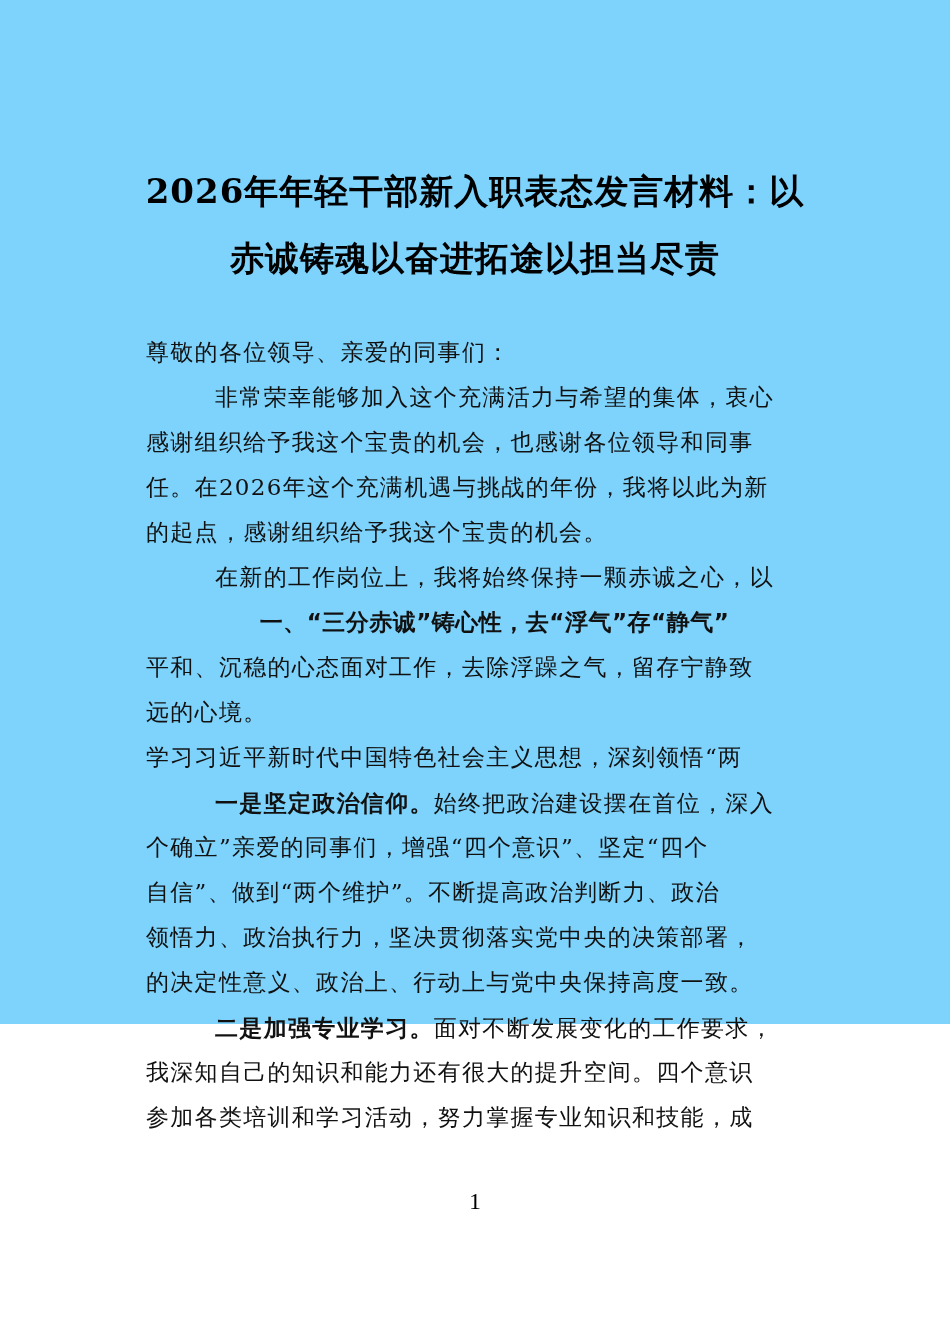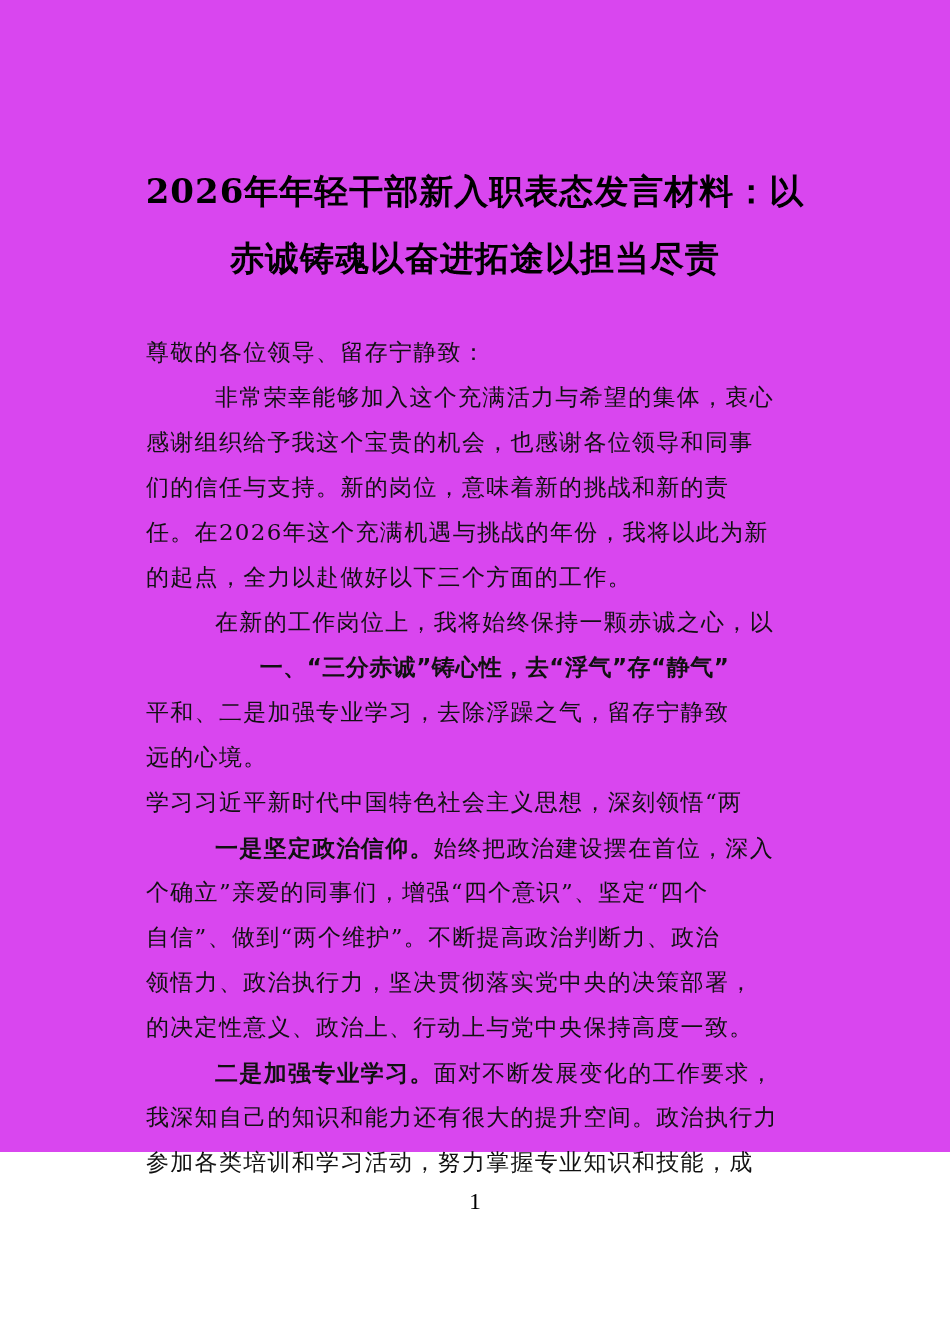--- a/index.html
+++ b/index.html
@@ -1,17 +1,17 @@
 <!DOCTYPE html>
 <html><head>
 <meta charset="utf-8">
 <style>
   html, body { margin: 0; padding: 0; background: #ffffff; }
   body { width: 950px; height: 1344px; position: relative; overflow: hidden; }
-  .page { position: absolute; left: 0; top: 0; width: 950px; height: 1152px; background: #d946ef; }
+  .page { position: absolute; left: 0; top: 0; width: 950px; height: 1024px; background: #7dd3fc; }
   .title {
     position: absolute; left: 120px; width: 710px; top: 158px;
     text-align: center; font-family: "DejaVu Serif", serif; font-weight: bold;
     font-size: 34px; line-height: 67px; color: #000; letter-spacing: 1px;
   }
   .title .tline { display: block; white-space: nowrap; }
   .body {
     position: absolute; left: 146px; width: 650px; top: 330px;
     font-family: "DejaVu Serif", serif; font-size: 23px; line-height: 45px; color: #111;
   }
@@ -27,40 +27,39 @@
 </head>
 <body>
 
 <div class="page">
   <div class="title">
     <span class="tline">2026年年轻干部新入职表态发言材料：以</span>
     <span class="tline">赤诚铸魂以奋进拓途以担当尽责</span>
   </div>
 
   <div class="body">
-    <span class="line">尊敬的各位领导、留存宁静致：</span>
+    <span class="line">尊敬的各位领导、亲爱的同事们：</span>
 
     <span class="line indent">非常荣幸能够加入这个充满活力与希望的集体，衷心</span>
     <span class="line">感谢组织给予我这个宝贵的机会，也感谢各位领导和同事</span>
-    <span class="line">们的信任与支持。新的岗位，意味着新的挑战和新的责</span>
     <span class="line">任。在2026年这个充满机遇与挑战的年份，我将以此为新</span>
-    <span class="line">的起点，全力以赴做好以下三个方面的工作。</span>
+    <span class="line">的起点，感谢组织给予我这个宝贵的机会。</span>
 
     <span class="line indent">在新的工作岗位上，我将始终保持一颗赤诚之心，以</span>
 
     <span class="line indent heading">一、“三分赤诚”铸心性，去“浮气”存“静气”</span>
-    <span class="line">平和、二是加强专业学习，去除浮躁之气，留存宁静致</span>
+    <span class="line">平和、沉稳的心态面对工作，去除浮躁之气，留存宁静致</span>
     <span class="line">远的心境。</span>
 
     <span class="line">学习习近平新时代中国特色社会主义思想，深刻领悟“两</span>
     <span class="line indent"><span class="lead">一是坚定政治信仰。</span><span>始终把政治建设摆在首位，深入</span></span>
     <span class="line">个确立”亲爱的同事们，增强“四个意识”、坚定“四个</span>
     <span class="line">自信”、做到“两个维护”。不断提高政治判断力、政治</span>
     <span class="line">领悟力、政治执行力，坚决贯彻落实党中央的决策部署，</span>
     <span class="line">的决定性意义、政治上、行动上与党中央保持高度一致。</span>
 
     <span class="line indent"><span class="lead">二是加强专业学习。</span><span>面对不断发展变化的工作要求，</span></span>
-    <span class="line">我深知自己的知识和能力还有很大的提升空间。政治执行力</span>
+    <span class="line">我深知自己的知识和能力还有很大的提升空间。四个意识</span>
     <span class="line">参加各类培训和学习活动，努力掌握专业知识和技能，成</span>
   </div>
 
   <div class="pagenum">1</div>
 </div>
 
 </body></html>

